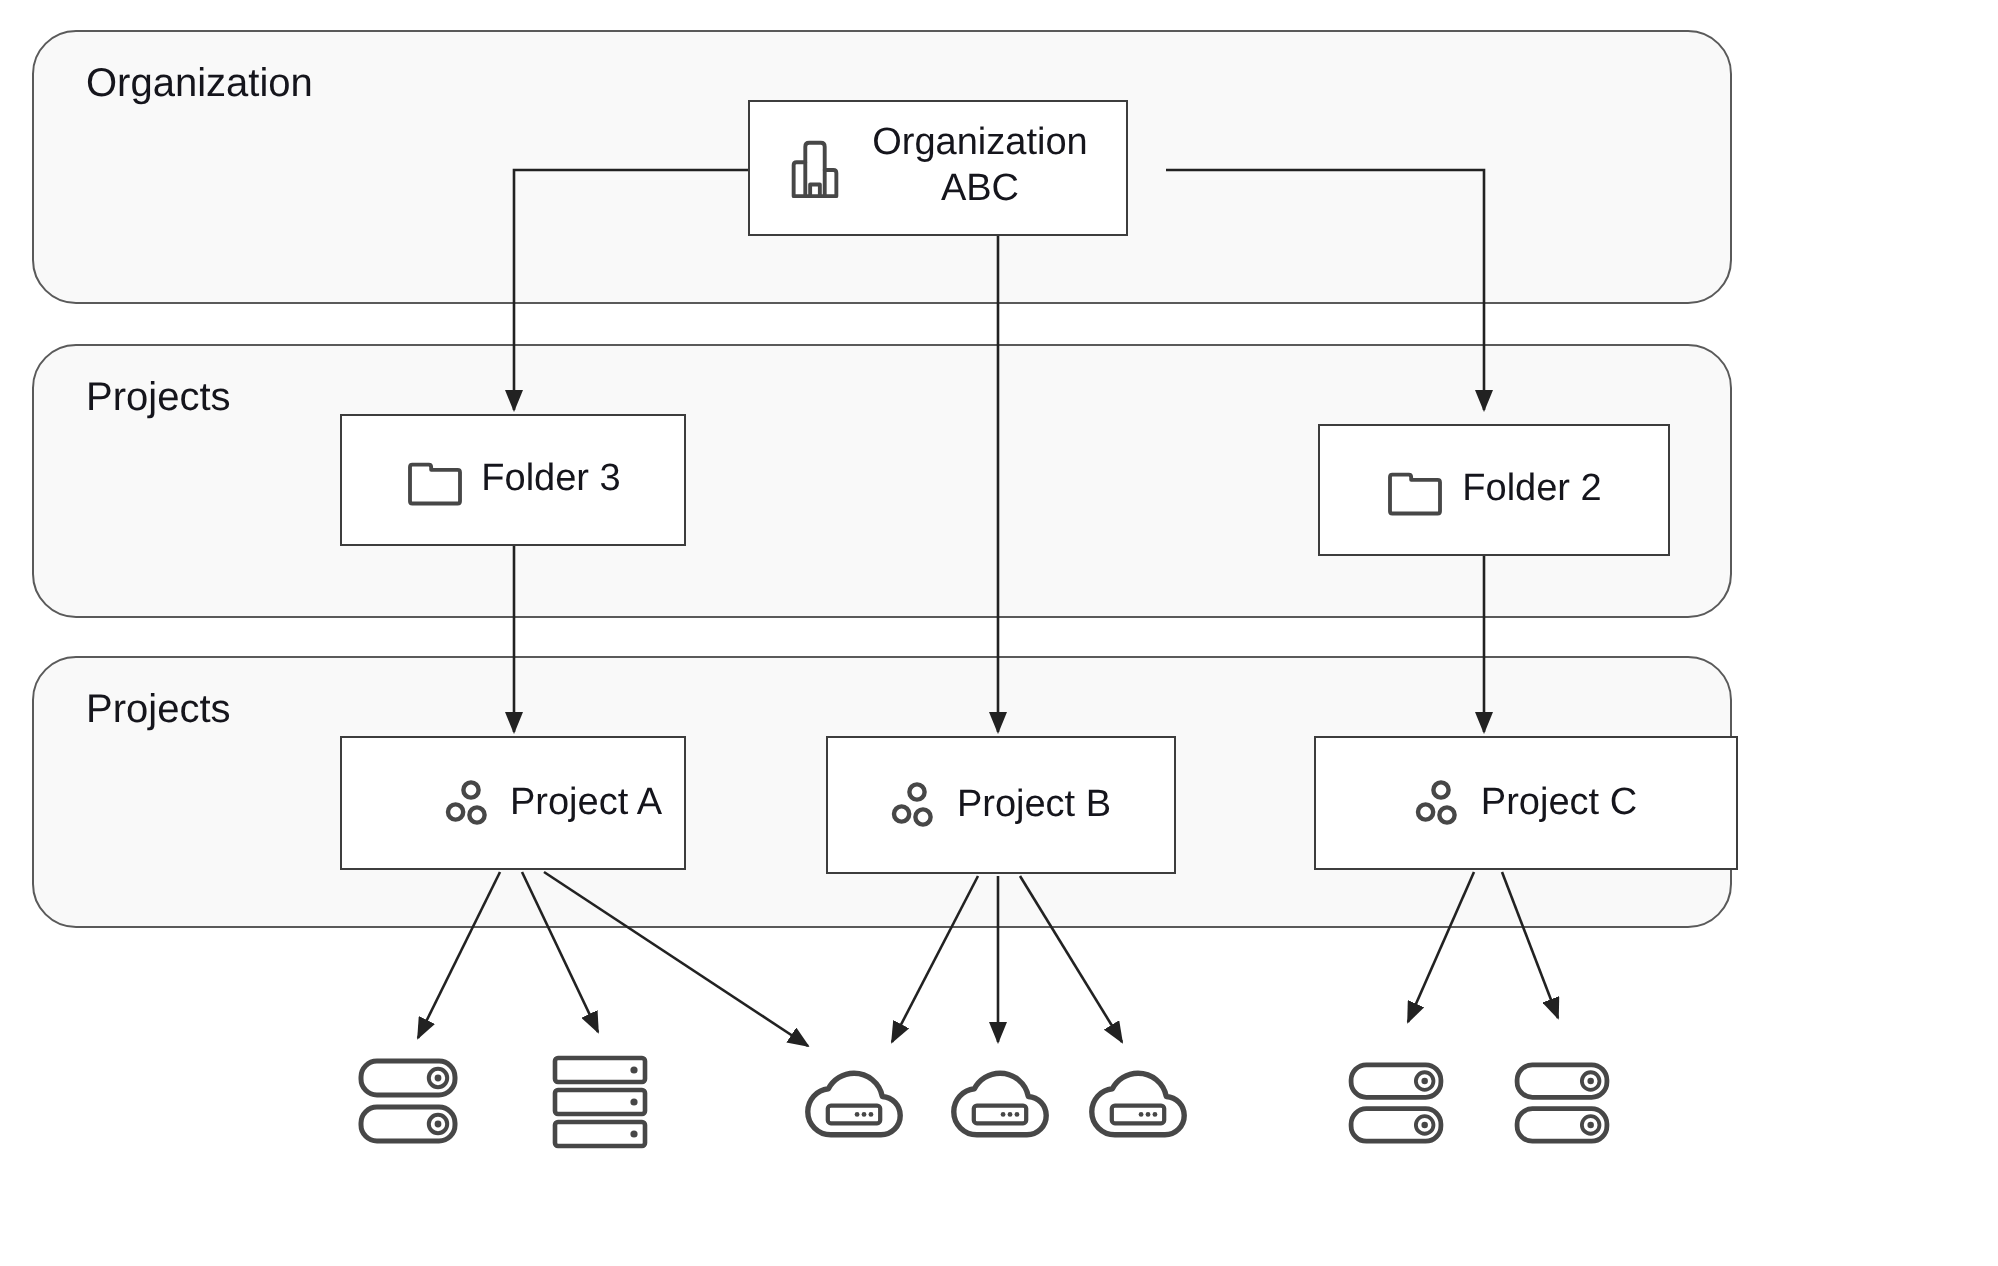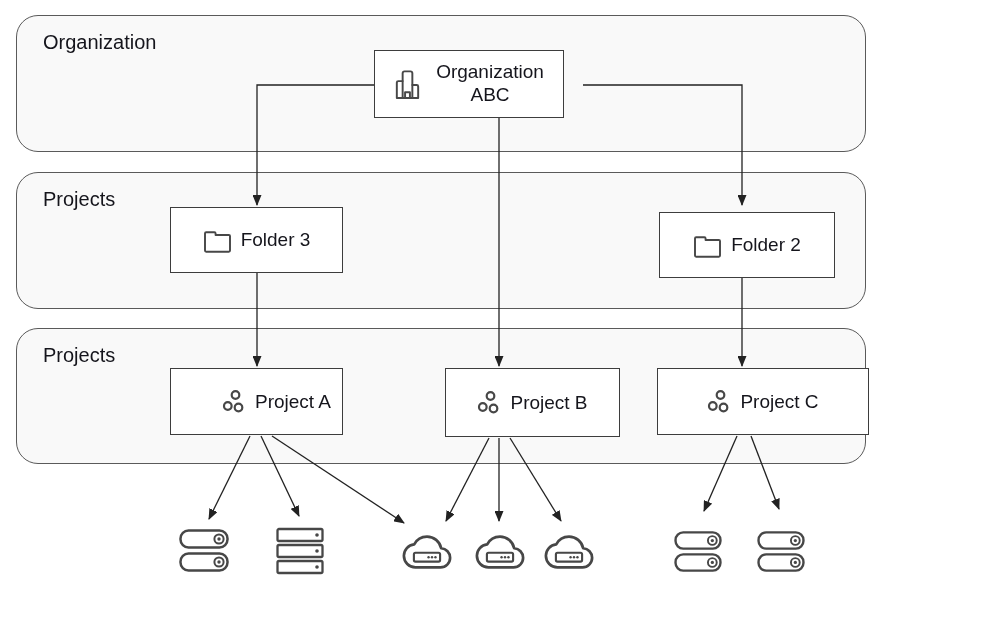--- a/index.html
+++ b/index.html
@@ -21,21 +21,21 @@
   .edge{fill:none;stroke:#222222;stroke-width:1.3px;}
 
   .node{
     position:absolute;background:#ffffff;border:1.6px solid #3d3d3d;box-sizing:border-box;
     display:flex;align-items:center;justify-content:center;gap:9px;font-size:19px;
   }
   #node-org{left:374px;top:50px;width:190px;height:68px;}
   #node-folder1{left:170px;top:207px;width:173px;height:66px;}
   #node-folder2{left:659px;top:212px;width:176px;height:66px;}
   #node-projectA{left:170px;top:368px;width:173px;height:67px;padding-left:40px;}
-  #node-projectB{left:413px;top:368px;width:175px;height:69px;margin-left:32px;}
+  #node-projectB{left:413px;top:368px;width:175px;height:69px;}
   #node-projectC{left:657px;top:368px;width:212px;height:67px;}
   .org-label{width:114px;text-align:center;line-height:1.2;}
 
   .resource{position:absolute;}
   #res-disk1{left:178px;top:528px;}
   #res-stack{left:274px;top:526px;}
   #res-cloud1{left:401px;top:533px;}
   #res-cloud2{left:474px;top:533px;}
   #res-cloud3{left:543px;top:533px;}
   #res-disk2{left:673px;top:530px;}

